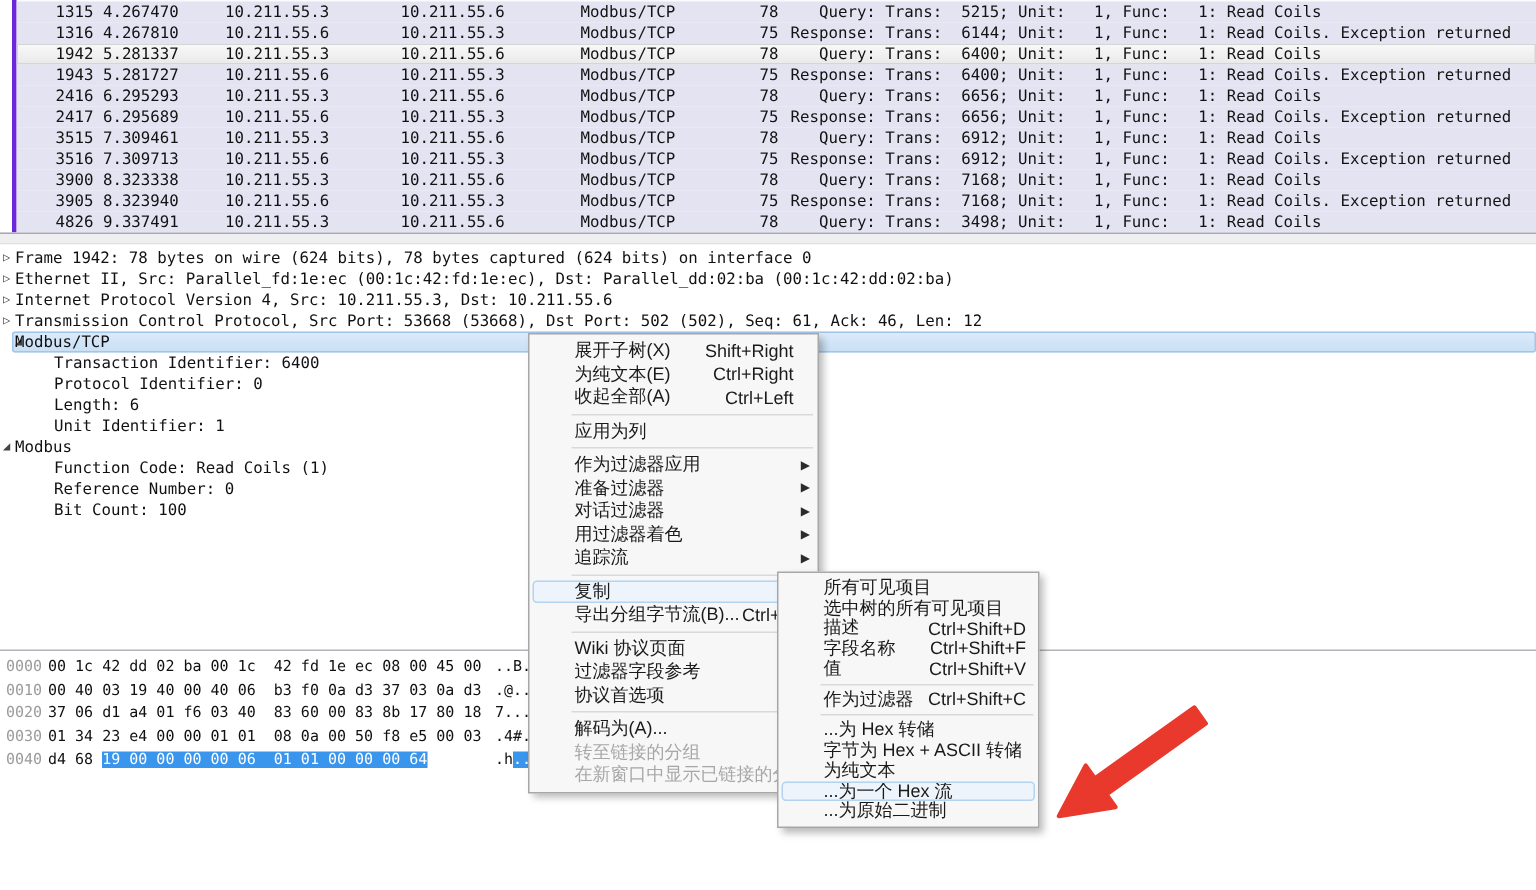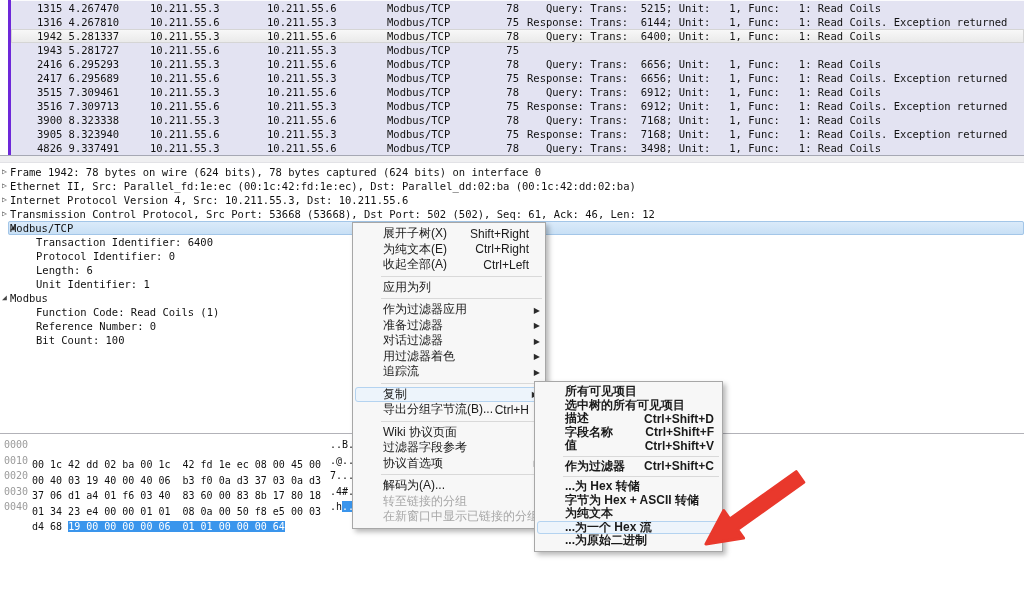--- a/index.html
+++ b/index.html
@@ -29,30 +29,30 @@
   .drow.dsel .lvl0{left:2px;}
   .dexp{position:absolute;left:2px;top:0;font-size:8px;color:#444;}
   .dtext{position:absolute;top:0;}
   .lvl0{left:10px;} .lvl1{left:36px;}
 
   
   .hex-pane{position:absolute;left:0;top:433px;width:1024px;bottom:0;background:#ffffff;
             border-top:1px solid #b2b2b8;padding-top:3px;box-sizing:border-box;}
   .hrow{position:relative;height:15.5px;line-height:15.5px;font-size:10px;white-space:pre;color:#111;}
   .hoff{position:absolute;left:4px;color:#9b9b9b;}
-  .hbytes{position:absolute;left:32px;margin-top:20px;}
+  .hbytes{position:absolute;left:32px;}
   .hascii{position:absolute;left:330px;}
   .hsel{background:#3a95ec;color:#fff;}
 
   
   .menu{position:absolute;background:#f7f7f7;border:1px solid #a7a7a7;
         box-shadow:3px 3px 5px rgba(0,0,0,0.28);box-sizing:border-box;
         font-family:"Liberation Sans",sans-serif;font-size:12px;color:#1a1a1a;padding:3px 0;}
   .ctx-menu{left:352px;top:222px;width:194px;z-index:10;}
-  .sub-menu{left:534px;top:381px;width:189px;z-index:11;font-weight:bold;}
+  .sub-menu{left:518px;top:381px;width:175px;z-index:11;}
   .mitem{position:relative;display:flex;align-items:center;height:15.5px;padding:0 16px 0 30px;
          box-sizing:border-box;}
   .sub-menu .mitem{height:13.5px;padding:0 8px 0 30px;}
   .mitem .mlabel{flex:0 0 auto;white-space:nowrap;}
   .mitem .mshort{margin-left:auto;white-space:nowrap;}
   .mitem.dis{color:#a7a7a7;}
   .mitem.hl{background:#edf4fb;outline:1px solid #b4d3f0;outline-offset:-1px;border-radius:3px;
             margin:0 2px;padding-left:28px;}
   .marrow{position:absolute;right:5px;top:50%;transform:translateY(-50%);font-size:8px;color:#2b2b2b;}
   .msep{height:1px;background:#d9d9d9;margin:3px 3px 3px 28px;}
@@ -62,21 +62,21 @@
 </style>
 </head>
 <body>
 
 <div id="screen">
 
   <div class="packet-pane">
       <div class="prow"><span class="pcell pno">1315 4.267470</span><span class="pcell psrc">10.211.55.3</span><span class="pcell pdst">10.211.55.6</span><span class="pcell pproto">Modbus/TCP</span><span class="pcell plen">78</span><span class="pcell pinfo">   Query: Trans:  5215; Unit:   1, Func:   1: Read Coils</span></div>
       <div class="prow"><span class="pcell pno">1316 4.267810</span><span class="pcell psrc">10.211.55.6</span><span class="pcell pdst">10.211.55.3</span><span class="pcell pproto">Modbus/TCP</span><span class="pcell plen">75</span><span class="pcell pinfo">Response: Trans:  6144; Unit:   1, Func:   1: Read Coils. Exception returned</span></div>
       <div class="prow sel"><span class="pcell pno">1942 5.281337</span><span class="pcell psrc">10.211.55.3</span><span class="pcell pdst">10.211.55.6</span><span class="pcell pproto">Modbus/TCP</span><span class="pcell plen">78</span><span class="pcell pinfo">   Query: Trans:  6400; Unit:   1, Func:   1: Read Coils</span></div>
-      <div class="prow"><span class="pcell pno">1943 5.281727</span><span class="pcell psrc">10.211.55.6</span><span class="pcell pdst">10.211.55.3</span><span class="pcell pproto">Modbus/TCP</span><span class="pcell plen">75</span></div>
+      <div class="prow"><span class="pcell pno">1943 5.281727</span><span class="pcell psrc">10.211.55.6</span><span class="pcell pdst">10.211.55.3</span><span class="pcell pproto">Modbus/TCP</span><span class="pcell plen">75</span><span class="pcell pinfo">Response: Trans:  6400; Unit:   1, Func:   1: Read Coils. Exception returned</span></div>
       <div class="prow"><span class="pcell pno">2416 6.295293</span><span class="pcell psrc">10.211.55.3</span><span class="pcell pdst">10.211.55.6</span><span class="pcell pproto">Modbus/TCP</span><span class="pcell plen">78</span><span class="pcell pinfo">   Query: Trans:  6656; Unit:   1, Func:   1: Read Coils</span></div>
       <div class="prow"><span class="pcell pno">2417 6.295689</span><span class="pcell psrc">10.211.55.6</span><span class="pcell pdst">10.211.55.3</span><span class="pcell pproto">Modbus/TCP</span><span class="pcell plen">75</span><span class="pcell pinfo">Response: Trans:  6656; Unit:   1, Func:   1: Read Coils. Exception returned</span></div>
       <div class="prow"><span class="pcell pno">3515 7.309461</span><span class="pcell psrc">10.211.55.3</span><span class="pcell pdst">10.211.55.6</span><span class="pcell pproto">Modbus/TCP</span><span class="pcell plen">78</span><span class="pcell pinfo">   Query: Trans:  6912; Unit:   1, Func:   1: Read Coils</span></div>
       <div class="prow"><span class="pcell pno">3516 7.309713</span><span class="pcell psrc">10.211.55.6</span><span class="pcell pdst">10.211.55.3</span><span class="pcell pproto">Modbus/TCP</span><span class="pcell plen">75</span><span class="pcell pinfo">Response: Trans:  6912; Unit:   1, Func:   1: Read Coils. Exception returned</span></div>
       <div class="prow"><span class="pcell pno">3900 8.323338</span><span class="pcell psrc">10.211.55.3</span><span class="pcell pdst">10.211.55.6</span><span class="pcell pproto">Modbus/TCP</span><span class="pcell plen">78</span><span class="pcell pinfo">   Query: Trans:  7168; Unit:   1, Func:   1: Read Coils</span></div>
       <div class="prow"><span class="pcell pno">3905 8.323940</span><span class="pcell psrc">10.211.55.6</span><span class="pcell pdst">10.211.55.3</span><span class="pcell pproto">Modbus/TCP</span><span class="pcell plen">75</span><span class="pcell pinfo">Response: Trans:  7168; Unit:   1, Func:   1: Read Coils. Exception returned</span></div>
       <div class="prow"><span class="pcell pno">4826 9.337491</span><span class="pcell psrc">10.211.55.3</span><span class="pcell pdst">10.211.55.6</span><span class="pcell pproto">Modbus/TCP</span><span class="pcell plen">78</span><span class="pcell pinfo">   Query: Trans:  3498; Unit:   1, Func:   1: Read Coils</span></div>
     </div>
 
   <div class="splitter1"></div>

